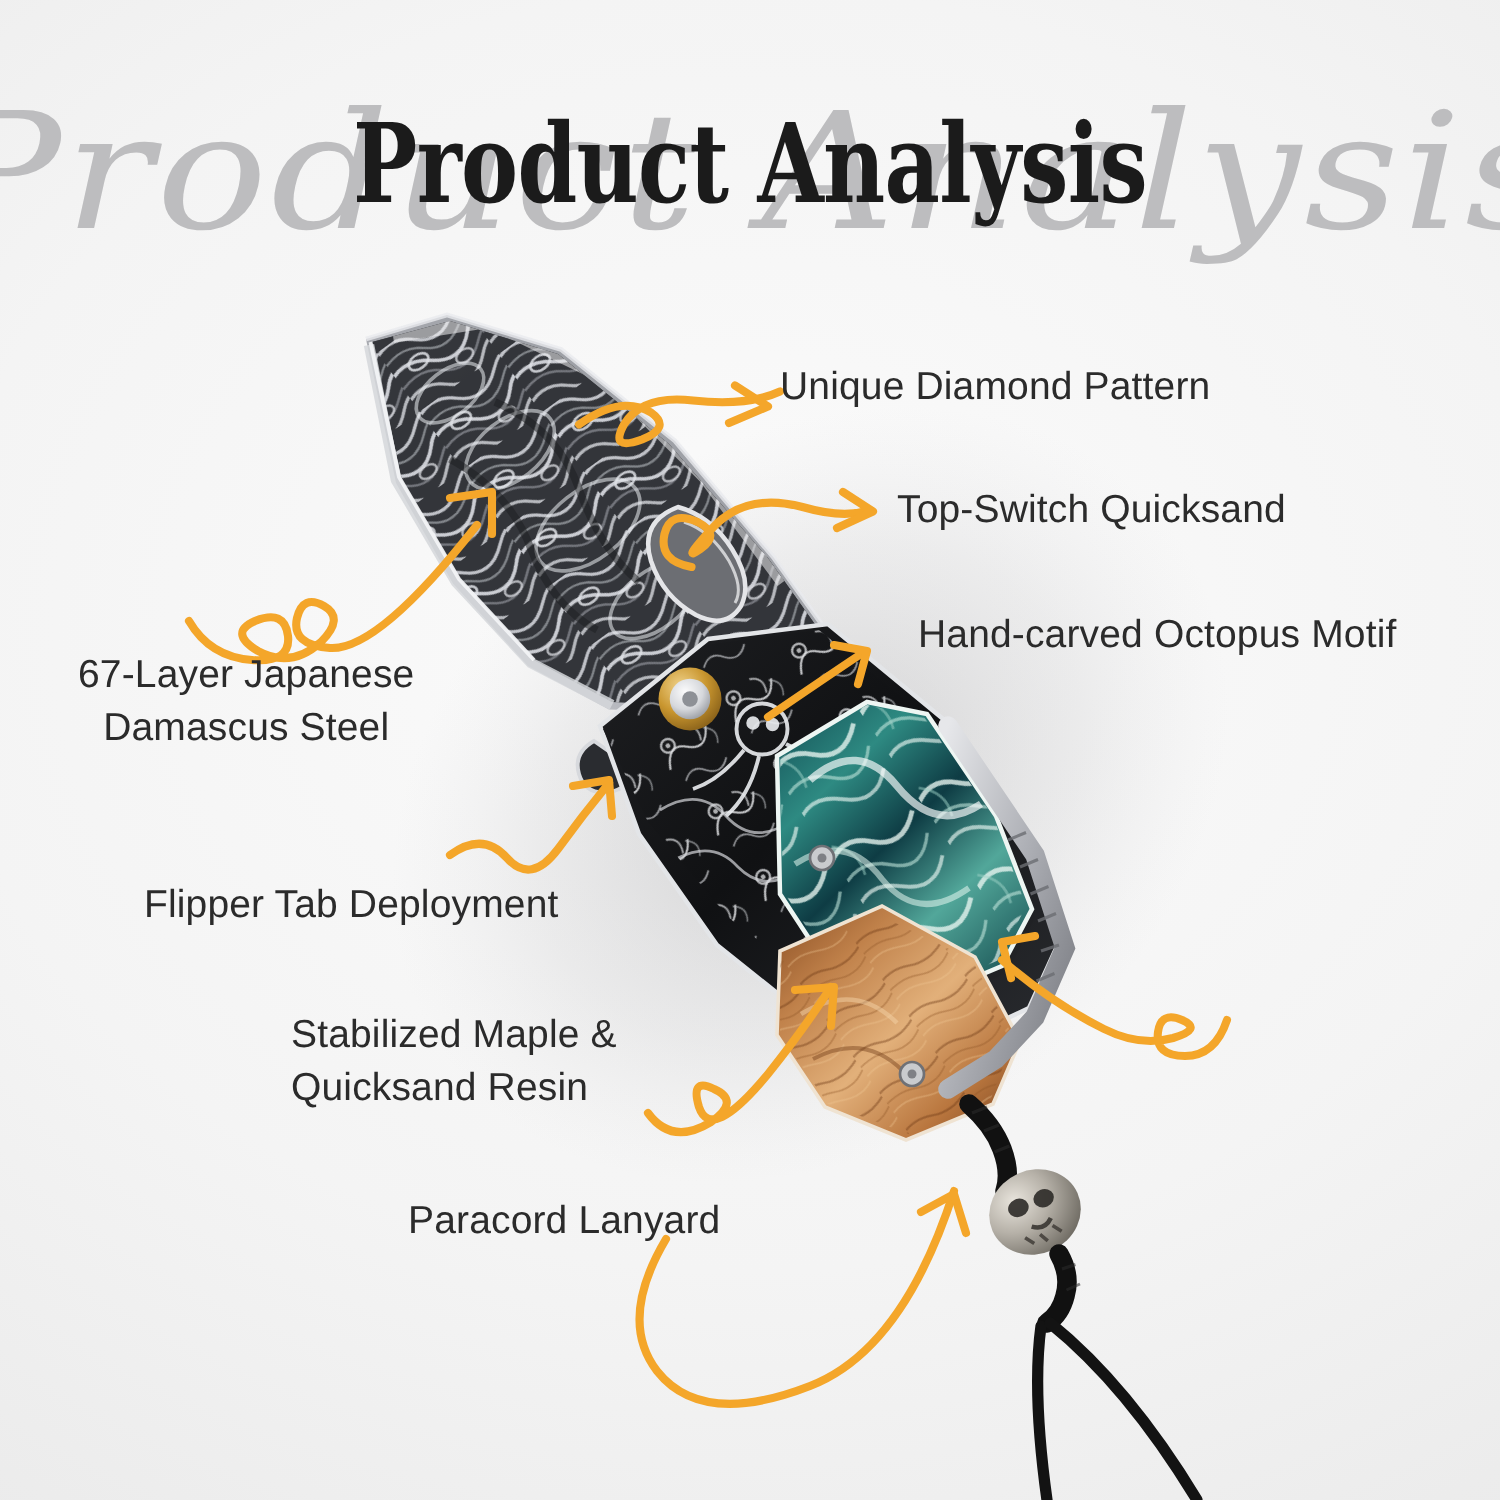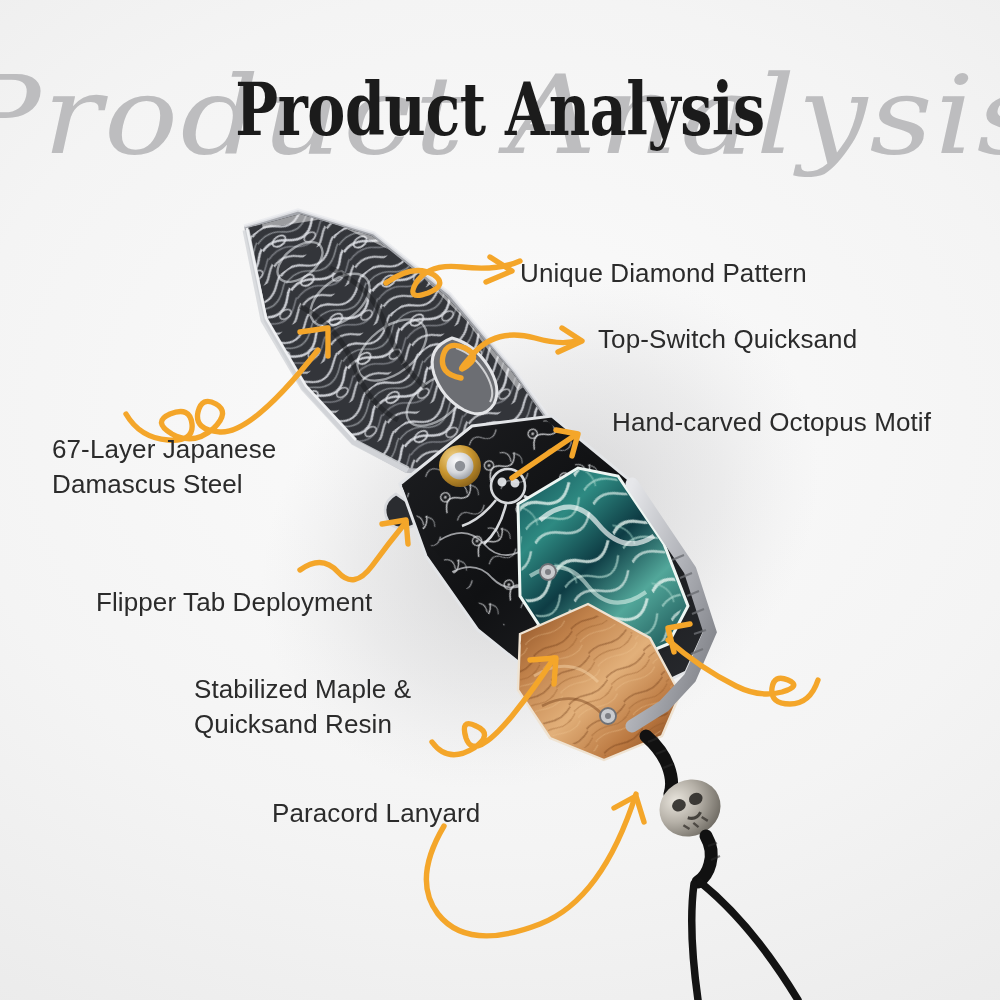--- a/index.html
+++ b/index.html
@@ -336,28 +336,28 @@
         <path class="arrow-head" d="M530 660 l26 -2 l-2 26"></path>
       </g>
 
       <g>
         <path class="arrow" stroke-width="6.4" d="M444 826 q-32 54 -6 88 q30 38 102 10 q62 -24 96 -130"></path>
         <path class="arrow-head" stroke-width="6.4" d="M614 808 l22 -12 l8 26"></path>
       </g>
     </g>
   </svg>
 
-  <div class="label right" style="left:520px;top:256px;">Unique Diamond Pattern</div>
+  <div class="label right" style="left:520px;top:240px;">Unique Diamond Pattern</div>
 
   <div class="label right" style="left:598px;top:322px;">Top-Switch Quicksand</div>
 
   <div class="label right" style="left:612px;top:405px;">Hand-carved Octopus Motif</div>
 
 
-  <div class="label left" style="left:52px;top:432px;">67-Layer Japanese
+  <div class="label left" style="left:52px;top:432px;text-align:center;">67-Layer Japanese
 Damascus Steel</div>
 
   <div class="label left" style="left:194px;top:672px;">Stabilized Maple &amp;
 Quicksand Resin</div>
 
   <div class="label left" style="left:96px;top:585px;">Flipper Tab Deployment</div>
 
   <div class="label left" style="left:272px;top:796px;text-align:right;">Paracord Lanyard</div>
 
 </div>

